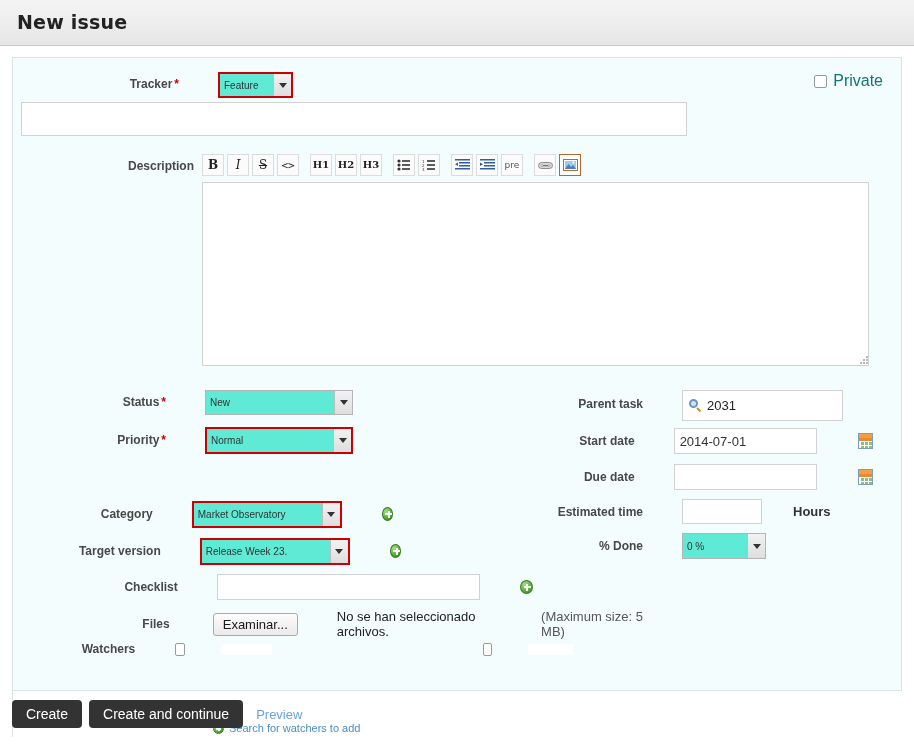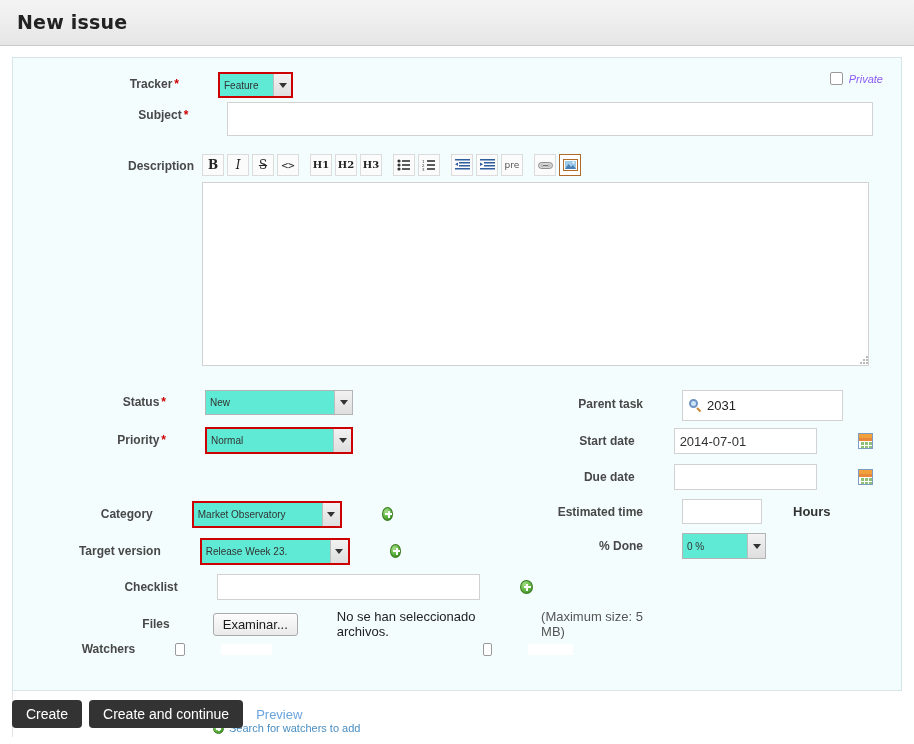--- a/index.html
+++ b/index.html
@@ -141,23 +141,22 @@
   .cbx {
     width: 13px;
     height: 13px;
     border: 1px solid #9a9a9a;
     background: #ffffff;
     box-sizing: border-box;
     border-radius: 2px;
     display: inline-block;
   }
   .private-label {
-    font-size: 11px;
-    color: #8b5cf6;
-    font-style: italic;
+    font-size: 16px;
+    color: #0f766e;
   }
 
   
   .jstb {
     position: absolute;
     display: flex;
     gap: 3px;
     align-items: center;
   }
   .tbtn {
@@ -353,23 +352,20 @@
       </div>
       <div class="selwrap hl" style="margin-left:8px;">
         <select class="sel hl" style="width:75px;height:26px;">
           <option>Feature</option>
         </select>
         <span class="arrow"></span>
       </div>
     </div>
 
     <div class="row" style="left:0; top:44px; width:860px;">
-      <div class="lbl" style="width:181px; padding-top:6px;">
-        <span>Subject</span><span class="req">*</span>
-      </div>
       <input class="txt" style="margin-left: 8px; width: 666px; height: 34px;" type="text" value="">
     </div>
 
     <div class="lbl" style="position:absolute;left:0;top:101px;width:181px;">Description</div>
 
     <div class="jstb" style="left:189px; top:96px;">
       <div class="tbtn b">B</div>
       <div class="tbtn i">I</div>
       <div class="tbtn s">S</div>
       <div class="tbtn code">&lt;&gt;</div>

